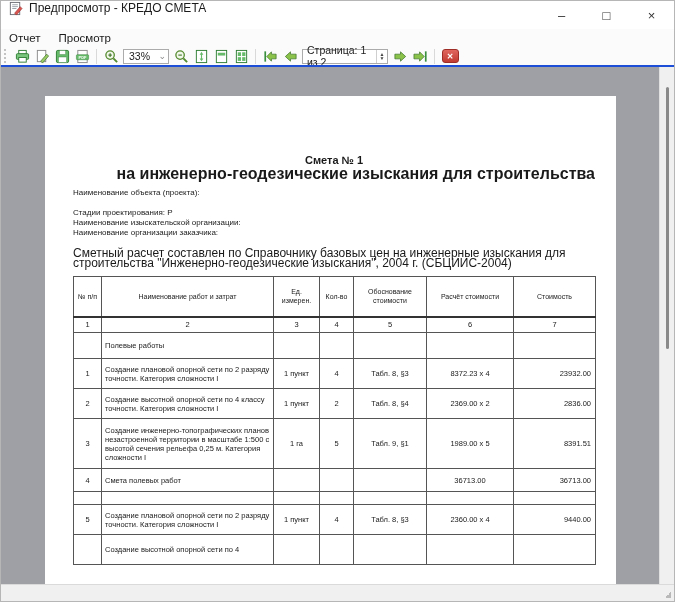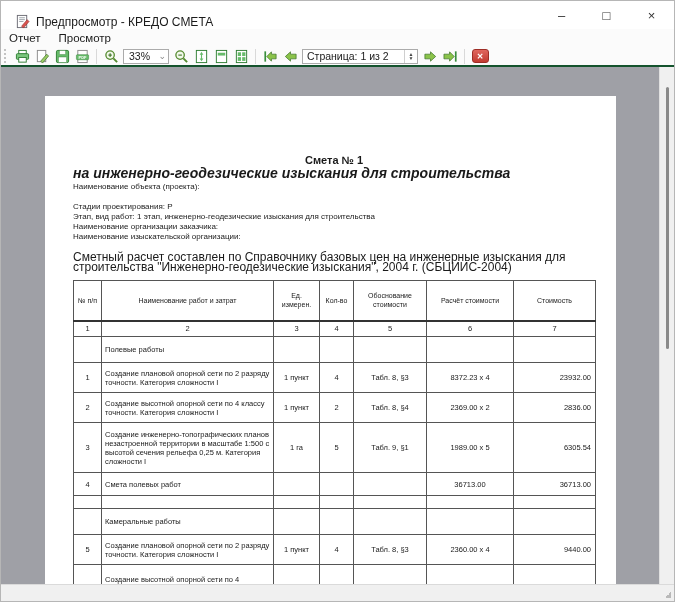--- a/index.html
+++ b/index.html
@@ -1,48 +1,48 @@
 <!DOCTYPE html>
 <html><head>
 <meta charset="utf-8">
 <style>
   * { margin:0; padding:0; box-sizing:border-box; }
   html,body { width:675px; height:602px; font-family:"Liberation Sans", sans-serif; }
   .window { width:675px; height:602px; background:#fff; border:1px solid #b6b6b6; display:flex; flex-direction:column; overflow:hidden; }
 
   
-  .titlebar { height:28px; background:#ffffff; display:flex; align-items:flex-end; padding-left:14px; flex:0 0 auto; }
+  .titlebar { height:28px; background:#ffffff; display:flex; align-items:flex-start; padding-left:7px; flex:0 0 auto; }
   .app-icon { width:15px; height:15px; margin-right:6px; flex:0 0 auto; }
   .title-text { font-size:12px; color:#1b1b1b; }
   .win-controls { margin-left:auto; display:flex; height:100%; }
   .win-btn { width:45px; height:100%; display:flex; align-items:center; justify-content:center; font-size:13px; color:#333; background:transparent; border:none; cursor:default; }
 
   
   .menubar { height:18px; background:#fbfbfb; display:flex; align-items:center; padding-left:8px; gap:18px; flex:0 0 auto; }
   .menu-item { font-size:11.5px; color:#1b1b1b; }
 
   
   .toolbar { height:18px; background:#fbfbfb; display:flex; align-items:center; padding:0 2px; flex:0 0 auto; }
   .grip { width:5px; height:14px; border-left:2px dotted #c3c3c3; margin:0 3px 0 1px; }
   .tb { width:20px; height:17px; border:none; background:transparent; display:flex; align-items:center; justify-content:center; padding:0; }
   .tb svg { display:block; }
   .sep { width:1px; height:15px; background:#d9d9d9; margin:0 4px; }
   .combo { width:46px; height:15px; border:1px solid #ababab; background:#fff; display:flex; align-items:center; font-size:10.5px; color:#1b1b1b; padding:0 2px 0 5px; margin:12px 2px; }
   .combo .chev { margin-left:auto; color:#8a8a8a; font-size:9px; line-height:6px; }
-  .pagefield { width:116px; height:15px; border:1px solid #ababab; background:#fff; display:flex; align-items:center; font-size:10.5px; color:#1b1b1b; padding-left:4px; margin:0 2px; }
+  .pagefield { width:86px; height:15px; border:1px solid #ababab; background:#fff; display:flex; align-items:center; font-size:10.5px; color:#1b1b1b; padding-left:4px; margin:0 2px; }
   .spin { margin-left:auto; width:13px; height:100%; border-left:1px solid #cfcfcf; display:flex; flex-direction:column; align-items:center; justify-content:center; font-size:5px; color:#444; line-height:4px; }
   .closex { width:17px; height:14px; border:1px solid #9d2d26; border-radius:3px; background:linear-gradient(#e0665e,#c23b31); color:#fff; font-size:8px; font-weight:bold; display:flex; align-items:center; justify-content:center; margin-left:2px; }
 
   
-  .preview { flex:1 1 auto; background:#9fa0a6; border-top:2px solid #14532d; position:relative; overflow:hidden; }
+  .preview { flex:1 1 auto; background:#9fa0a6; border-top:2px solid #1d4ed8; position:relative; overflow:hidden; }
   .page { position:absolute; left:44px; top:29px; width:571px; height:560px; background:#ffffff; color:#1a1a1a; }
   .page-inner { padding:58px 21px 0 28px; }
   .doc-title { text-align:center; font-weight:bold; font-size:11px; line-height:13px; }
-  .doc-subtitle { text-align:left; font-weight:bold; font-size:14px; line-height:13px;font-style:italic; }
-  .doc-lines { margin-top:2px; }
+  .doc-subtitle { text-align:right; font-weight:bold; font-size:16px; line-height:13px; }
+  .doc-lines { margin-top:8px; }
   .doc-line { font-size:8px; line-height:10px; min-height:10px; }
   .doc-note { margin-top:10px; font-size:12px; line-height:10px; }
 
   table.est { border-collapse:collapse; width:522px; margin-top:8px; table-layout:fixed; }
   table.est th, table.est td { border:1px solid #555; font-weight:normal; font-size:7.5px; line-height:9px; color:#1a1a1a; text-align:center; vertical-align:middle; padding:1px 2px; overflow:hidden; }
   table.est th { font-size:7px; height:40px; }
   tr.numrow td { height:16px; font-size:7.5px; }
   table.est thead tr.headrow { border-bottom:2px solid #333; }
   table.est { border:1.5px solid #333; }
   .c-name { text-align:left !important; padding-left:3px !important;margin-left:45px; }
@@ -210,23 +210,22 @@
 
   <div class="preview">
     <div class="page">
       <div class="page-inner">
         <div class="doc-title">Смета № 1</div>
         <div class="doc-subtitle">на инженерно-геодезические изыскания для строительства</div>
         <div class="doc-lines">
             <div class="doc-line">Наименование объекта (проекта):</div>
             <div class="doc-line"></div>
             <div class="doc-line">Стадии проектирования: Р</div>
-            <div class="doc-line">Этап, вид работ: 1 этап, инженерно-геодезические изыскания для строительства</div>
+            <div class="doc-line">Наименование изыскательской организации:</div>
             <div class="doc-line">Наименование организации заказчика:</div>
-            <div class="doc-line">Наименование изыскательской организации:</div>
           </div>
         <div class="doc-note">Сметный расчет составлен по Справочнику базовых цен на инженерные изыскания для строительства "Инженерно-геодезические изыскания", 2004 г. (СБЦИИС-2004)</div>
 
         <table class="est">
           <colgroup>
             <col style="width:28px">
               <col style="width:172px">
               <col style="width:46px">
               <col style="width:34px">
               <col style="width:73px">
@@ -281,49 +280,40 @@
                 <td class="c-calc">2369.00 x 2</td>
                 <td class="c-cost">2836.00</td>
               </tr>
               <tr class="row-item-tall">
                 <td class="c-num">3</td>
                 <td class="c-name">Создание инженерно-топографических планов незастроенной территории в масштабе 1:500 с высотой сечения рельефа 0,25 м. Категория сложности I</td>
                 <td class="c-unit">1 га</td>
                 <td class="c-qty">5</td>
                 <td class="c-basis">Табл. 9, §1</td>
                 <td class="c-calc">1989.00 x 5</td>
-                <td class="c-cost">6305.54</td>
+                <td class="c-cost">8391.51</td>
               </tr>
               <tr class="row-total">
                 <td class="c-num">4</td>
                 <td class="c-name">Смета полевых работ</td>
                 <td class="c-unit"></td>
                 <td class="c-qty"></td>
                 <td class="c-basis"></td>
                 <td class="c-calc">36713.00</td>
                 <td class="c-cost">36713.00</td>
               </tr>
               <tr class="row-blank">
                 <td class="c-num"></td>
                 <td class="c-name"></td>
                 <td class="c-unit"></td>
                 <td class="c-qty"></td>
                 <td class="c-basis"></td>
                 <td class="c-calc"></td>
                 <td class="c-cost"></td>
               </tr>
-              <tr class="row-section">
-                <td class="c-num"></td>
-                <td class="c-name">Камеральные работы</td>
-                <td class="c-unit"></td>
-                <td class="c-qty"></td>
-                <td class="c-basis"></td>
-                <td class="c-calc"></td>
-                <td class="c-cost"></td>
-              </tr>
               <tr class="row-item">
                 <td class="c-num">5</td>
                 <td class="c-name">Создание плановой опорной сети по 2 разряду точности.  Категория сложности I</td>
                 <td class="c-unit">1 пункт</td>
                 <td class="c-qty">4</td>
                 <td class="c-basis">Табл. 8, §3</td>
                 <td class="c-calc">2360.00 x 4</td>
                 <td class="c-cost">9440.00</td>
               </tr>
               <tr class="row-partial">

